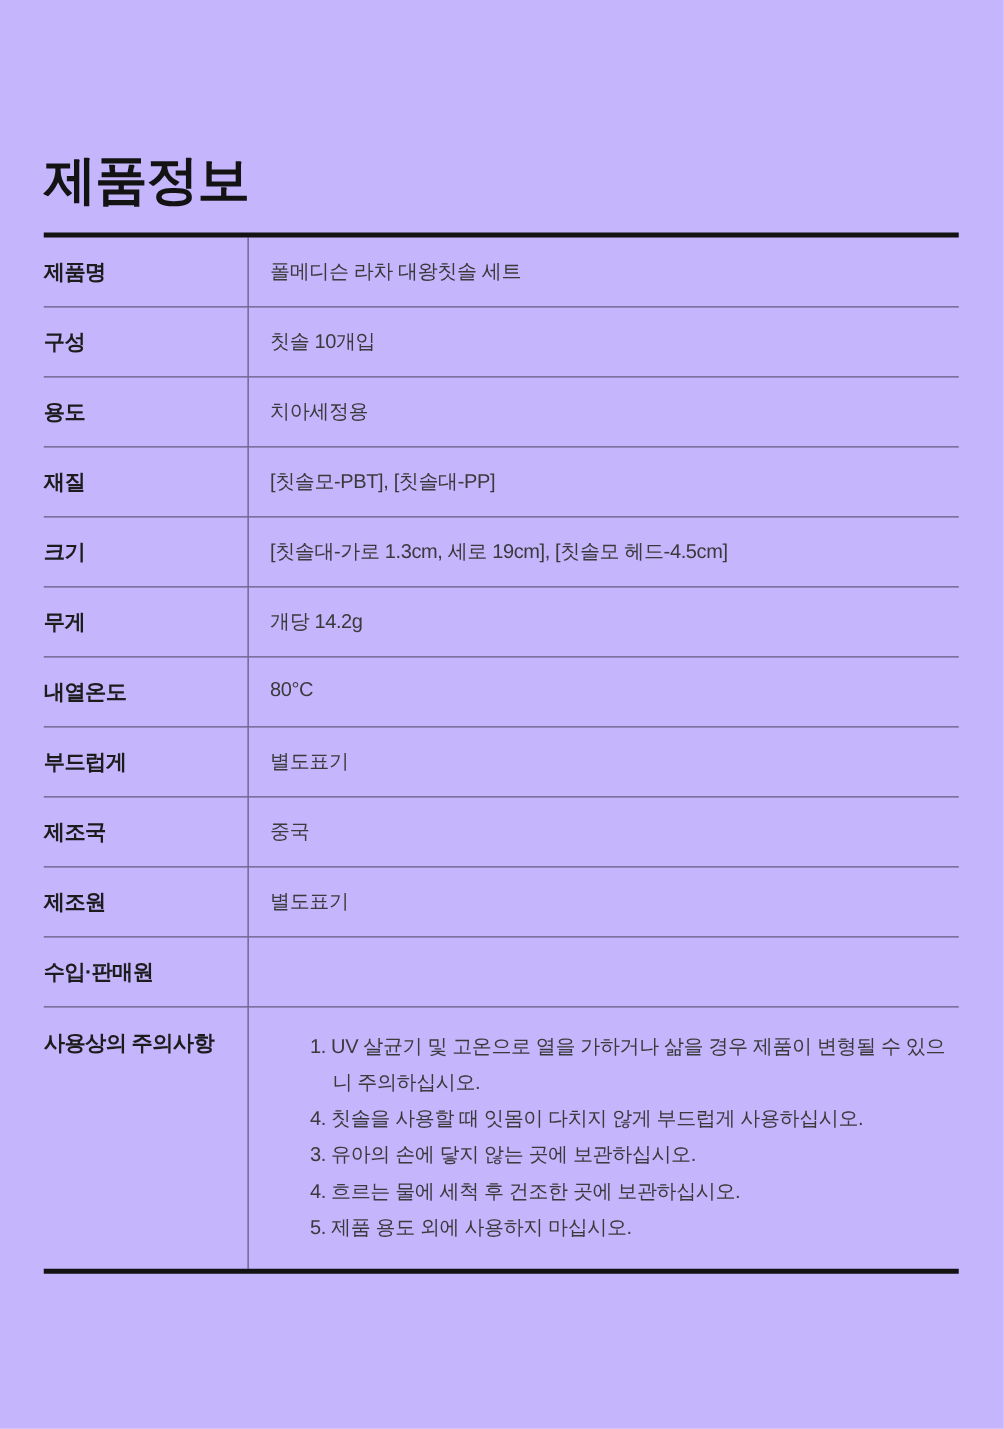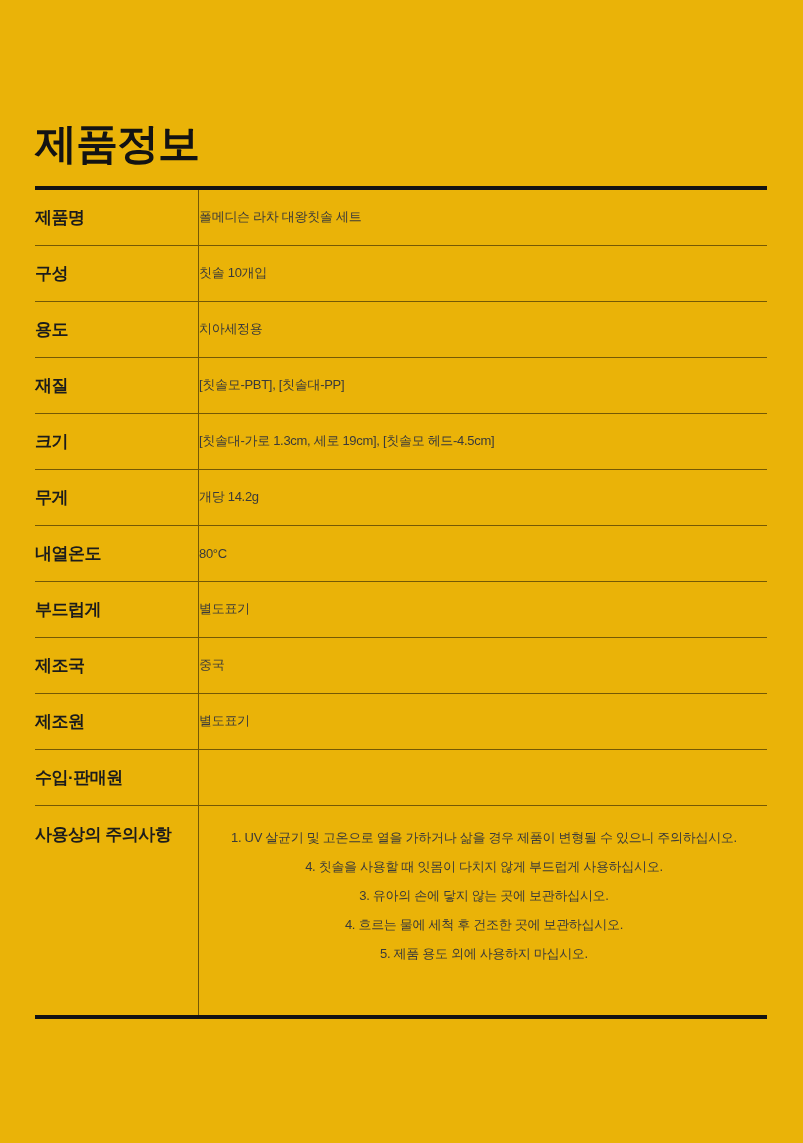--- a/index.html
+++ b/index.html
@@ -4,21 +4,21 @@
 <style>
   * { margin: 0; padding: 0; box-sizing: border-box; }
   html, body { width: 803px; }
   body {
     font-family: "Liberation Sans", "DejaVu Sans", sans-serif;
     background: #ffe2e6;
   }
   .page {
     width: 803px;
     height: 1143px;
-    background: #eab308;
+    background: #c4b5fd;
     padding: 118px 36px 0 35px;
     overflow: hidden;
   }
   .page-title {
     font-size: 42px;
     font-weight: 800;
     letter-spacing: -1px;
     color: #131313;
     line-height: 1.25;
     margin-bottom: 15px;
@@ -32,34 +32,34 @@
     display: flex;
     min-height: 56px;
     align-items: stretch;
   }
   .row:not(:last-child) {
     border-bottom: 1px solid rgba(0, 0, 0, 0.5);
   }
   .cell {
     display: flex;
     align-items: center;
-    text-align: center;
   }
   .cell.label {
     width: 163px;
     flex: 0 0 163px;
     font-size: 17px;
     font-weight: 700;
     color: #1c1c1c;
     letter-spacing: -0.5px;
   }
   .cell.value {
     flex: 1;
     border-left: 1px solid rgba(0, 0, 0, 0.5);
-    font-size: 13px;
+    padding-left: 17px;
+    font-size: 16px;
     font-weight: 400;
     color: #3a3a3a;
     letter-spacing: -0.3px;
   }
   .row.row-tall {
     min-height: 209px;
   }
   .row.row-tall .cell {
     align-items: flex-start;
     padding-top: 17px;

